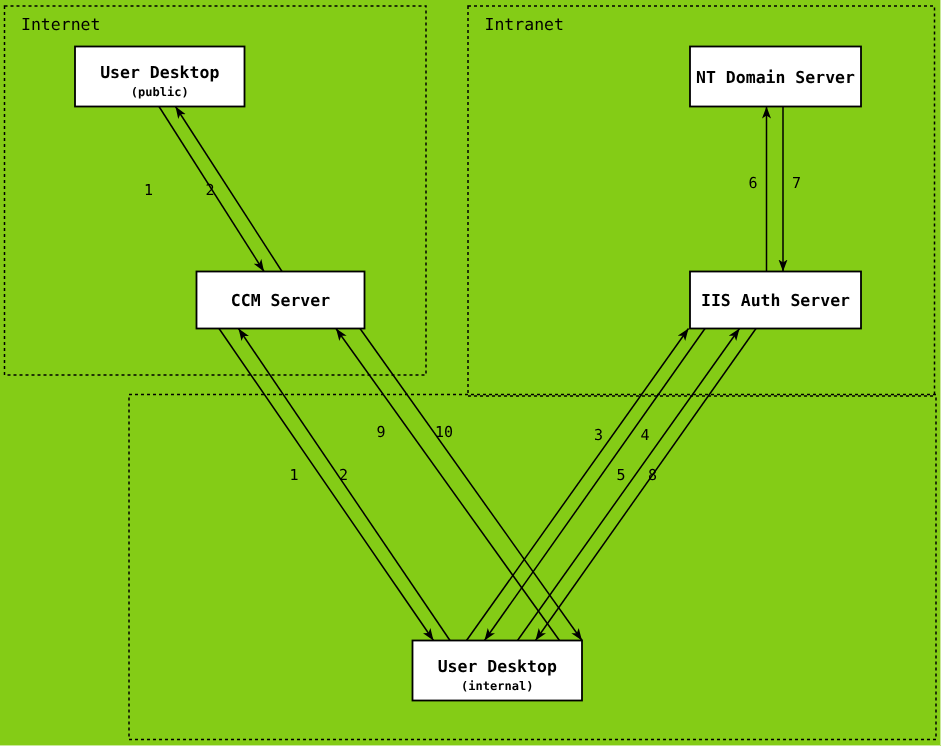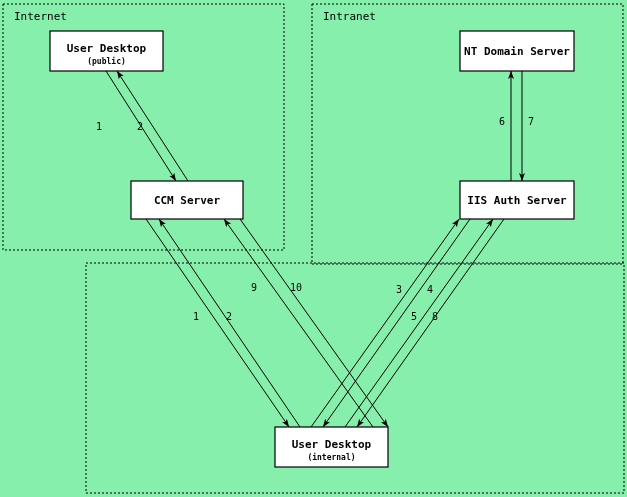--- a/index.html
+++ b/index.html
@@ -4,21 +4,21 @@
 <style>
   html, body {
     margin: 0;
     padding: 0;
     background: #ffffff;
   }
   #canvas {
     position: relative;
     width: 627px;
     height: 497px;
-    background: #86efac;
+    background: #84cc16;
     overflow: hidden;
     font-family: "DejaVu Sans Mono", "Liberation Mono", monospace;
   }
   svg.diagram {
     position: absolute;
     left: 0;
     top: 0;
     width: 627px;
     height: 497px;
   }

